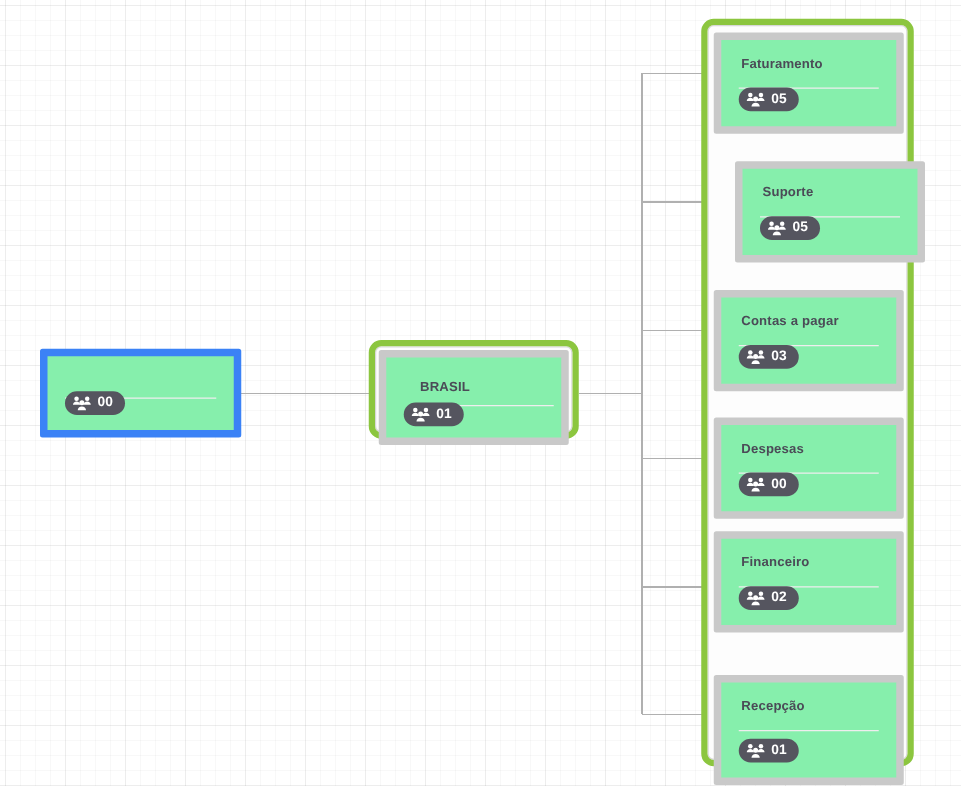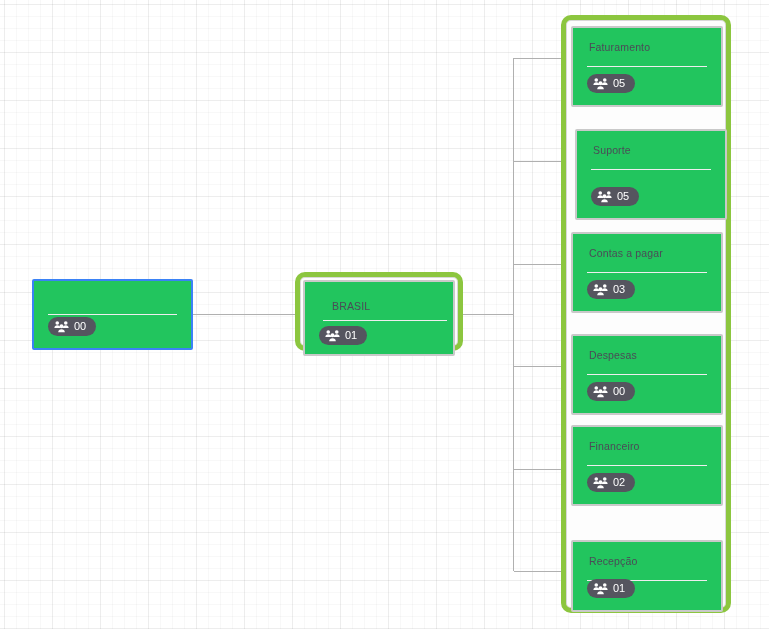--- a/index.html
+++ b/index.html
@@ -40,23 +40,24 @@
     left: 0; top: 0;
     width: 769px;
     height: 629px;
     pointer-events: none;
   }
 
   
   .node {
     position: absolute;
     box-sizing: border-box;
-    background: #22c55e;
-    border: 2px solid #3b82f6;
+    background: #86efac;
+    border: 6px solid #3b82f6;
     border-radius: 2px;
+    font-weight: bold;
   }
   .node-title {
     position: absolute;
     left: 16px;
     top: 13px;
     font-size: 10.5px;
     color: #4b4b57;
     letter-spacing: 0.15px;
     white-space: nowrap;
   }
@@ -179,21 +180,21 @@
           <path d="M0.6 12.2c0-2.6 2.1-4.2 4.6-4.2s4.6 1.6 4.6 4.2z"></path>
           <circle cx="18.8" cy="4.4" r="2.9"></circle>
           <path d="M14.2 12.2c0-2.6 2.1-4.2 4.6-4.2s4.6 1.6 4.6 4.2z"></path>
           <circle cx="12" cy="9.6" r="3.2"></circle>
           <path d="M6.7 19c0-3 2.4-4.8 5.3-4.8S17.3 16 17.3 19z"></path>
         </svg>
         <span class="badge-count">05</span>
       </div>
     </div>
 
-    <div class="node" style="left:9px; top:109px; width:152px; height:91px;">
+    <div class="node" style="left:22px; top:109px; width:152px; height:81px;">
       <div class="node-title">Suporte</div>
       <div class="node-divider"></div>
       <div class="badge">
         <svg class="badge-icon" viewBox="0 0 24 20" xmlns="http://www.w3.org/2000/svg" fill="#ffffff">
           <circle cx="5.2" cy="4.4" r="2.9"></circle>
           <path d="M0.6 12.2c0-2.6 2.1-4.2 4.6-4.2s4.6 1.6 4.6 4.2z"></path>
           <circle cx="18.8" cy="4.4" r="2.9"></circle>
           <path d="M14.2 12.2c0-2.6 2.1-4.2 4.6-4.2s4.6 1.6 4.6 4.2z"></path>
           <circle cx="12" cy="9.6" r="3.2"></circle>
           <path d="M6.7 19c0-3 2.4-4.8 5.3-4.8S17.3 16 17.3 19z"></path>
@@ -243,21 +244,21 @@
           <path d="M0.6 12.2c0-2.6 2.1-4.2 4.6-4.2s4.6 1.6 4.6 4.2z"></path>
           <circle cx="18.8" cy="4.4" r="2.9"></circle>
           <path d="M14.2 12.2c0-2.6 2.1-4.2 4.6-4.2s4.6 1.6 4.6 4.2z"></path>
           <circle cx="12" cy="9.6" r="3.2"></circle>
           <path d="M6.7 19c0-3 2.4-4.8 5.3-4.8S17.3 16 17.3 19z"></path>
         </svg>
         <span class="badge-count">02</span>
       </div>
     </div>
 
-    <div class="node" style="left:5px; top:520px; width:152px; height:72px;">
+    <div class="node" style="left:5px; top:520px; width:152px; height:88px;">
       <div class="node-title">Recepção</div>
       <div class="node-divider"></div>
       <div class="badge">
         <svg class="badge-icon" viewBox="0 0 24 20" xmlns="http://www.w3.org/2000/svg" fill="#ffffff">
           <circle cx="5.2" cy="4.4" r="2.9"></circle>
           <path d="M0.6 12.2c0-2.6 2.1-4.2 4.6-4.2s4.6 1.6 4.6 4.2z"></path>
           <circle cx="18.8" cy="4.4" r="2.9"></circle>
           <path d="M14.2 12.2c0-2.6 2.1-4.2 4.6-4.2s4.6 1.6 4.6 4.2z"></path>
           <circle cx="12" cy="9.6" r="3.2"></circle>
           <path d="M6.7 19c0-3 2.4-4.8 5.3-4.8S17.3 16 17.3 19z"></path>

